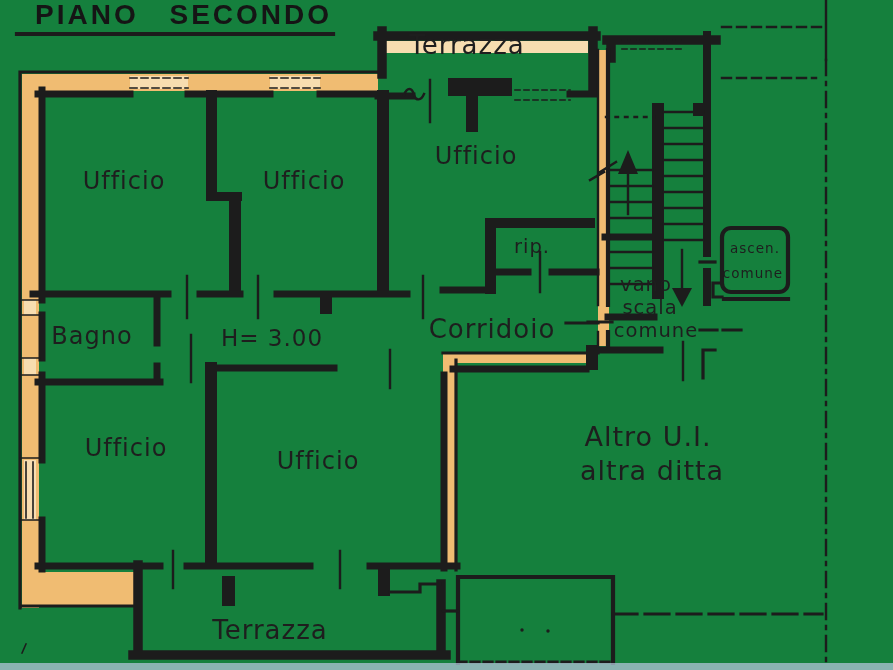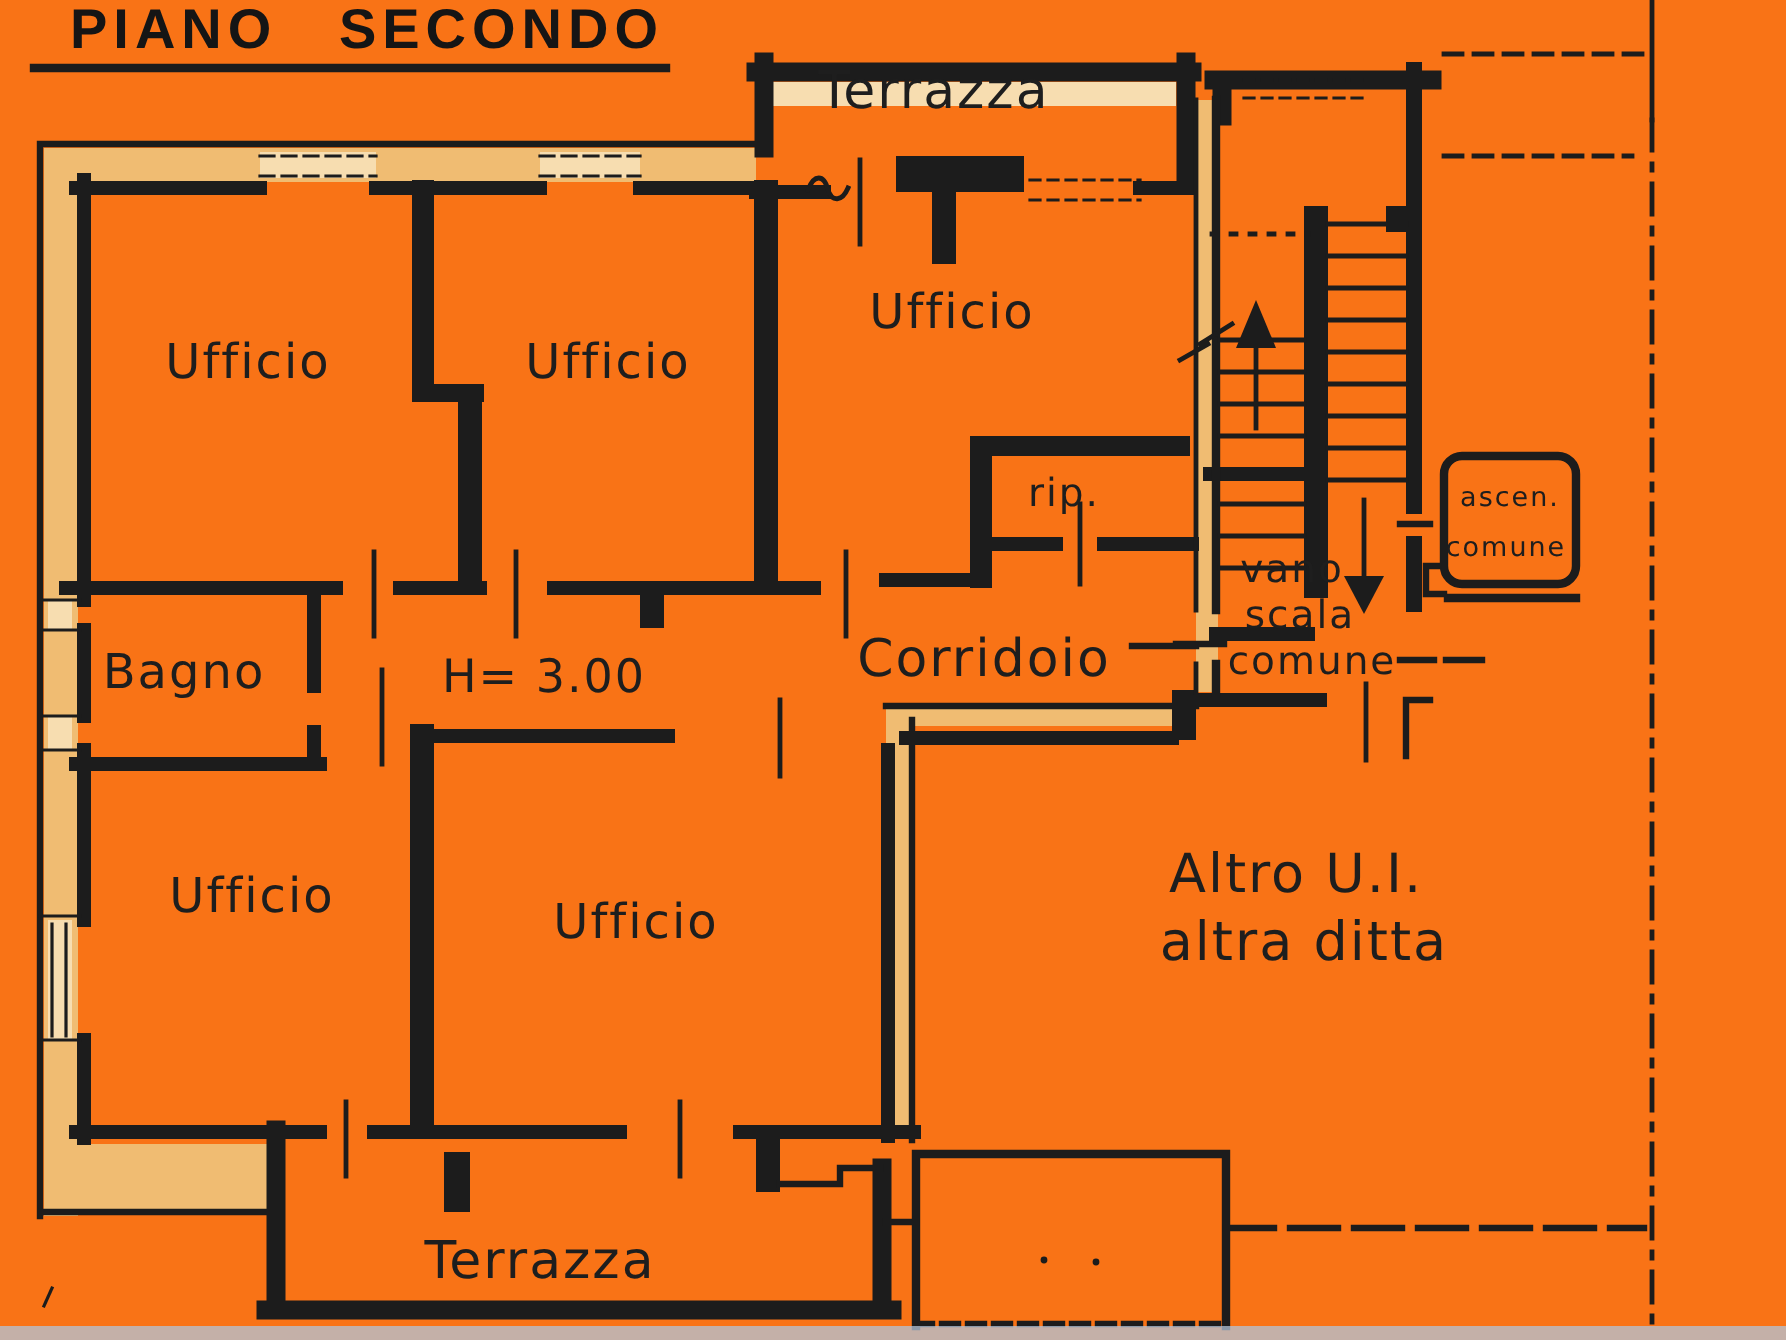--- a/index.html
+++ b/index.html
@@ -1,16 +1,16 @@
 <!DOCTYPE html>
 <html><head>
 <meta charset="utf-8">
 <style>
   html,body{margin:0;padding:0;background:#e8e8e8;}
-  .page{position:relative;width:893px;height:670px;background:#f97316;overflow:hidden;
+  .page{position:relative;width:893px;height:670px;background:#15803d;overflow:hidden;
         font-family:"DejaVu Sans",sans-serif;}
   svg{display:block}
   .ink{stroke:#1c1c1c;fill:none;stroke-linecap:square}
   .w1{stroke-width:1.6}.w2{stroke-width:2.4}.w3{stroke-width:3.2}
   .w4{stroke-width:4.2}.w7{stroke-width:7}.w9{stroke-width:9.5}
   .fill-ink{fill:#1c1c1c;stroke:none}
   .orange{fill:#f0bc72;stroke:none}
   .orange-light{fill:#f7ddb0;stroke:none}
   .lbl{font-family:"DejaVu Sans",sans-serif;fill:#1e1e1e;letter-spacing:1px}
   .s26{font-size:26px}.s24{font-size:24px}.s23{font-size:23px}.s20{font-size:19.5px}

